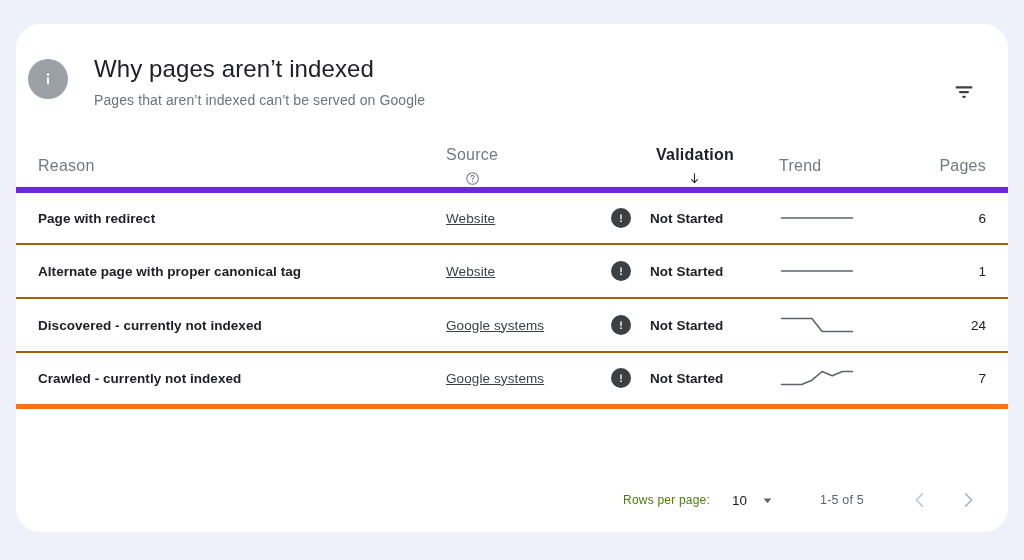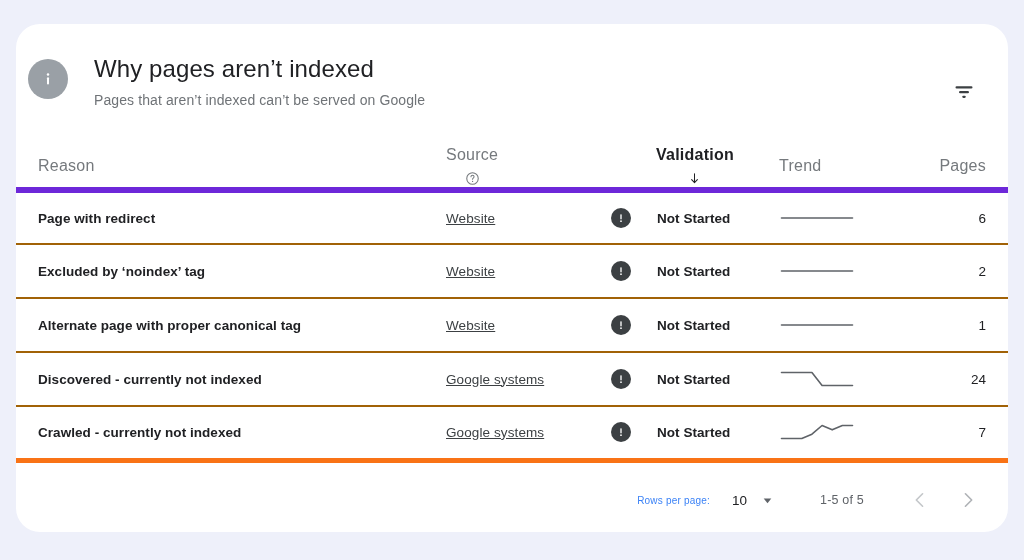--- a/index.html
+++ b/index.html
@@ -159,21 +159,21 @@
   td.pages-cell {
     text-align: right;
     padding-right: 22px;
     font-weight: 400;
     color: #202124;
   }
 
   .validation-wrap {
     display: flex;
     align-items: center;
-    gap: 26px;
+    gap: 19px;
   }
 
   .v-icon {
     width: 20px;
     height: 20px;
     border-radius: 50%;
     background: #3c4043;
     flex: 0 0 auto;
     display: flex;
     align-items: center;
@@ -197,22 +197,22 @@
     bottom: 0;
     height: 64px;
     display: flex;
     align-items: center;
     justify-content: flex-end;
     padding-right: 22px;
     gap: 0px;
   }
 
   .rows-label {
-    font-size: 10px;
-    color: #3b82f6;
+    font-size: 12px;
+    color: #4d7c0f;
     letter-spacing: 0.2px;
   }
 
   .rows-select {
     display: inline-flex;
     align-items: center;
     gap: 14px;
     margin-left: 22px;
     cursor: pointer;
   }
@@ -323,41 +323,20 @@
               </span>
             </td>
             <td class="col-trend">
               <svg width="76" height="18" viewBox="0 0 76 18" class="spark">
                 <path d="M2.50 9.00 L12.64 9.00 L22.79 9.00 L32.93 9.00 L43.07 9.00 L53.21 9.00 L63.36 9.00 L73.50 9.00" fill="none" stroke="#5f6368" stroke-width="1.6" stroke-linecap="round" stroke-linejoin="round"></path>
               </svg>
             </td>
             <td class="pages-cell col-pages">6</td>
           </tr>
           <tr>
-            <td class="reason-cell col-reason">Excluded by ‘noindex’ tag</td>
-            <td class="source-cell col-source">Website</td>
-            <td class="col-valid">
-              <span class="validation-wrap">
-                <span class="v-icon">
-                  <svg width="14" height="14" viewBox="0 0 24 24">
-                    <rect x="10.85" y="5.4" width="2.3" height="9" rx="1.15" fill="#ffffff"></rect>
-                    <circle cx="12" cy="17.4" r="1.45" fill="#ffffff"></circle>
-                  </svg>
-                </span>
-                <span class="v-label">Not Started</span>
-              </span>
-            </td>
-            <td class="col-trend">
-              <svg width="76" height="18" viewBox="0 0 76 18" class="spark">
-                <path d="M2.50 9.00 L12.64 9.00 L22.79 9.00 L32.93 9.00 L43.07 9.00 L53.21 9.00 L63.36 9.00 L73.50 9.00" fill="none" stroke="#5f6368" stroke-width="1.6" stroke-linecap="round" stroke-linejoin="round"></path>
-              </svg>
-            </td>
-            <td class="pages-cell col-pages">2</td>
-          </tr>
-          <tr>
             <td class="reason-cell col-reason">Alternate page with proper canonical tag</td>
             <td class="source-cell col-source">Website</td>
             <td class="col-valid">
               <span class="validation-wrap">
                 <span class="v-icon">
                   <svg width="14" height="14" viewBox="0 0 24 24">
                     <rect x="10.85" y="5.4" width="2.3" height="9" rx="1.15" fill="#ffffff"></rect>
                     <circle cx="12" cy="17.4" r="1.45" fill="#ffffff"></circle>
                   </svg>
                 </span>

